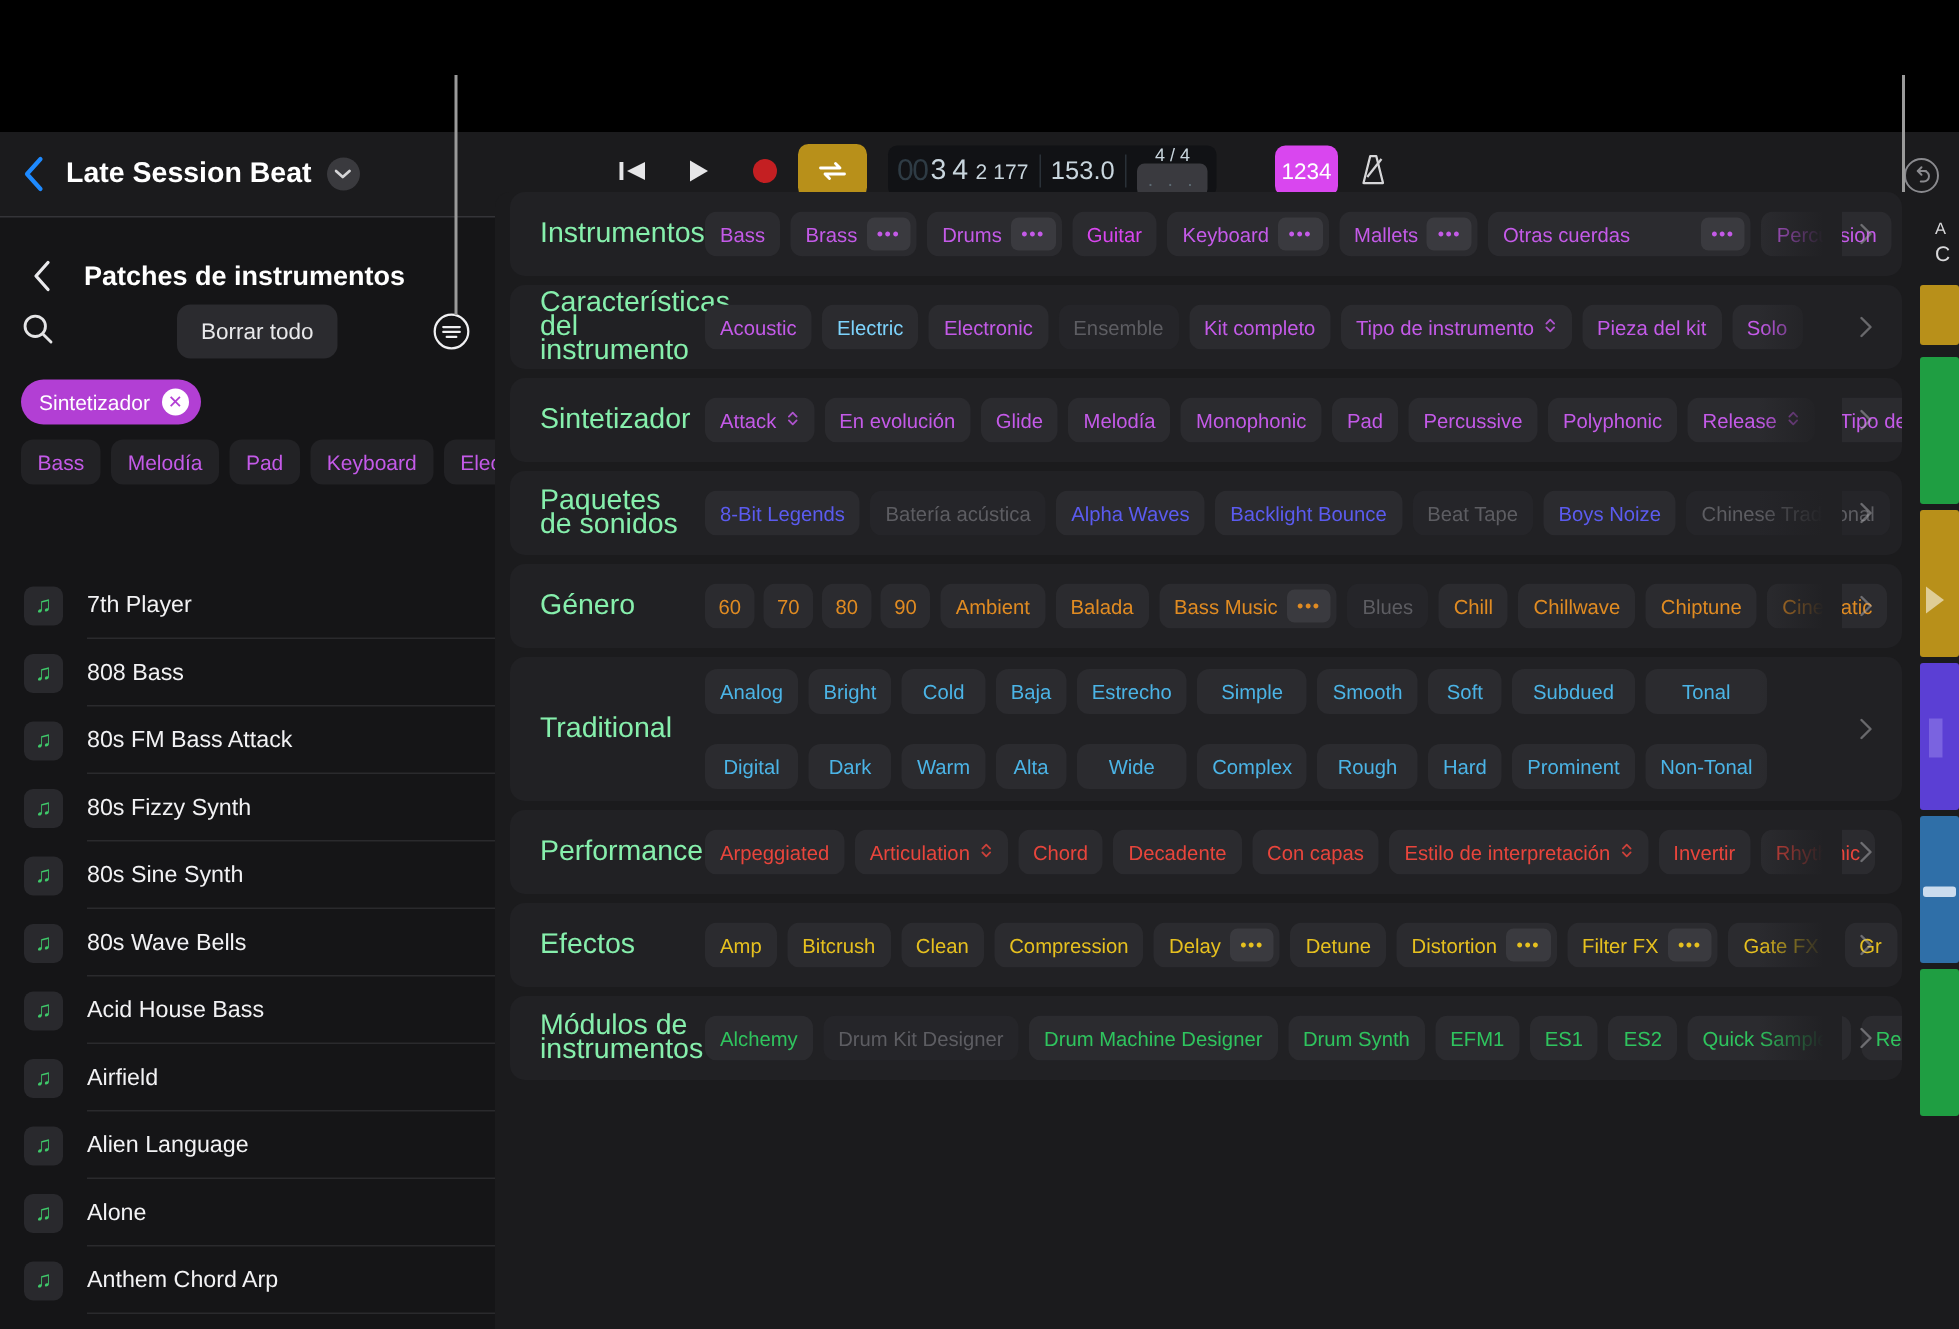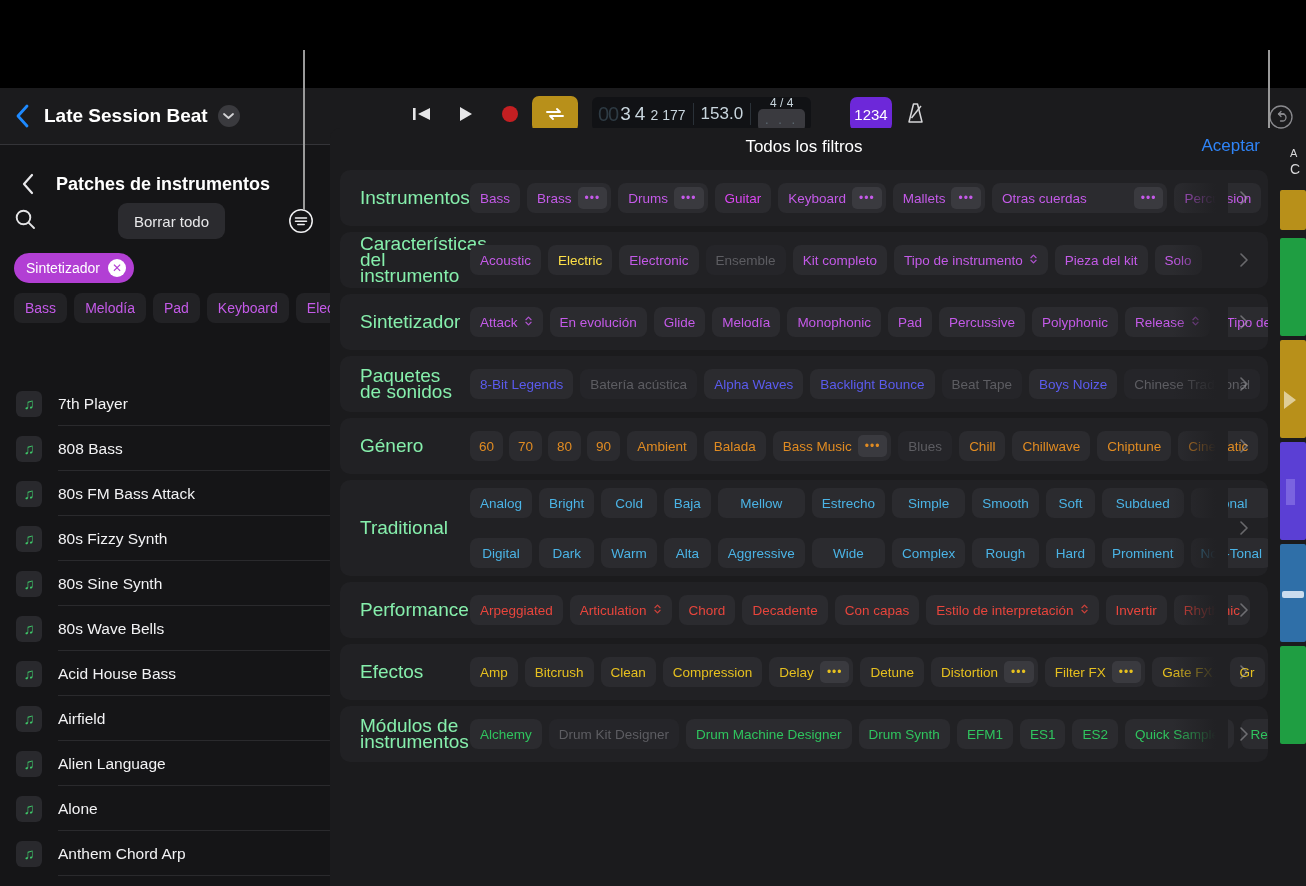--- a/index.html
+++ b/index.html
@@ -28,21 +28,21 @@
   .tp-btn.cycle { background:#b8901a; width:46px; }
   .lcd { position:absolute; left:262px; top:9px; height:34px; background:#111215; border-radius:6px;
          display:flex; align-items:center; padding:0 6px; gap:0px; }
   .lcd .ghost { color:#2e3b44; font-size:20px; letter-spacing:-1px; }
   .lcd .pos { color:#c9d6de; font-size:19px; letter-spacing:0px; }
   .lcd .pos small { font-size:14px; }
   .lcd .sep { width:1px; height:22px; background:#2a3138; margin:0 7px; }
   .lcd .tempo { color:#c9d6de; font-size:17px; }
   .lcd .sig { color:#c9d6de; font-size:12px; text-align:center; line-height:11px; }
   .lcd .sig .dots { color:#5d6a73; font-size:13px; letter-spacing:3px; }
-  .count-btn { position:absolute; left:520px; top:9px; width:42px; height:34px; background:#6d28d9; border-radius:7px;
+  .count-btn { position:absolute; left:520px; top:9px; width:42px; height:34px; background:#d946ef; border-radius:7px;
                display:flex; align-items:center; justify-content:center; color:#fff; font-size:15px; }
   .metro { position:absolute; left:572px; top:13px; width:28px; height:26px; }
 
   
   .proj-bar { position:absolute; left:0; top:88px; width:330px; height:56px; background:#1b1b1d; display:flex; align-items:center; }
   .proj-back { width:44px; display:flex; justify-content:center; }
   .proj-title { color:#fff; font-size:19px; font-weight:bold; }
   .proj-chev { width:22px; height:22px; border-radius:11px; background:#3a3a3e; margin-left:10px;
                display:flex; align-items:center; justify-content:center; }
 
@@ -286,24 +286,20 @@
           <div class="picon">♫</div>
         </div>
       </div>
   </div>
 
   <div class="leader" style="left:303px; top:50px; width:2px; height:160px;"></div>
   <div class="leader" style="left:1268px; top:50px; width:2px; height:140px;"></div>
   <div class="leader" style="left:1248px; top:188px; width:22px; height:2px;"></div>
 
   <div class="filters">
-    <div class="f-hdr">
-      <div class="f-title">Todos los filtros</div>
-      <div class="f-accept">Aceptar</div>
-    </div>
     <div id="frows">
         <div class="frow">
           <div class="flabel">Instrumentos</div>
           <div class="fpills">
             <div class="pill" style="color: rgb(196, 90, 232);">
               <span>Bass</span>
             </div>
             <div class="pill grp" style="color: rgb(196, 90, 232);">
               <span>Brass</span>
               <span class="dots" style="color: rgb(196, 90, 232);">•••</span>
@@ -335,21 +331,21 @@
           <div class="chev-r"><svg viewBox="0 0 16 16" width="16" height="16" fill="none" stroke="#b0b0b4" stroke-width="1.6" stroke-linecap="round" stroke-linejoin="round">
               <path d="M5 2l6 6-6 6"></path>
             </svg></div>
         </div>
         <div class="frow">
           <div class="flabel">Características<br>del instrumento</div>
           <div class="fpills">
             <div class="pill" style="color: rgb(196, 90, 232);">
               <span>Acoustic</span>
             </div>
-            <div class="pill" style="color: #fde047;">
+            <div class="pill" style="color: #7dd3fc;">
               <span>Electric</span>
             </div>
             <div class="pill" style="color: rgb(196, 90, 232);">
               <span>Electronic</span>
             </div>
             <div class="pill dim" style="color: rgb(196, 90, 232);">
               <span>Ensemble</span>
             </div>
             <div class="pill" style="color: rgb(196, 90, 232);">
               <span>Kit completo</span>
@@ -500,24 +496,20 @@
             </div>
             <div class="twocol">
               <div class="pill" style="color: rgb(75, 180, 230); justify-content: center;">Cold</div>
               <div class="pill" style="color: rgb(75, 180, 230); justify-content: center;">Warm</div>
             </div>
             <div class="twocol">
               <div class="pill" style="color: rgb(75, 180, 230); justify-content: center;">Baja</div>
               <div class="pill" style="color: rgb(75, 180, 230); justify-content: center;">Alta</div>
             </div>
             <div class="twocol">
-              <div class="pill" style="color: rgb(75, 180, 230); justify-content: center;">Mellow</div>
-              <div class="pill" style="color: rgb(75, 180, 230); justify-content: center;">Aggressive</div>
-            </div>
-            <div class="twocol">
               <div class="pill" style="color: rgb(75, 180, 230); justify-content: center;">Estrecho</div>
               <div class="pill" style="color: rgb(75, 180, 230); justify-content: center;">Wide</div>
             </div>
             <div class="twocol">
               <div class="pill" style="color: rgb(75, 180, 230); justify-content: center;">Simple</div>
               <div class="pill" style="color: rgb(75, 180, 230); justify-content: center;">Complex</div>
             </div>
             <div class="twocol">
               <div class="pill" style="color: rgb(75, 180, 230); justify-content: center;">Smooth</div>
               <div class="pill" style="color: rgb(75, 180, 230); justify-content: center;">Rough</div>

